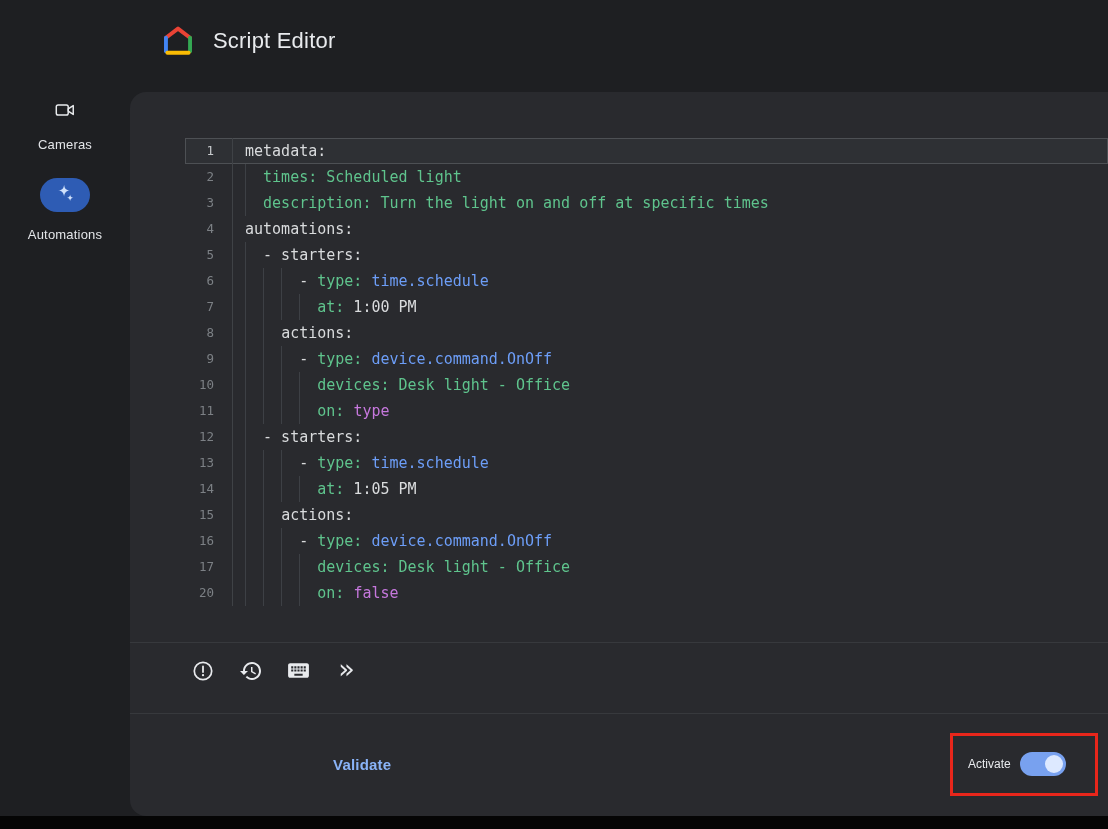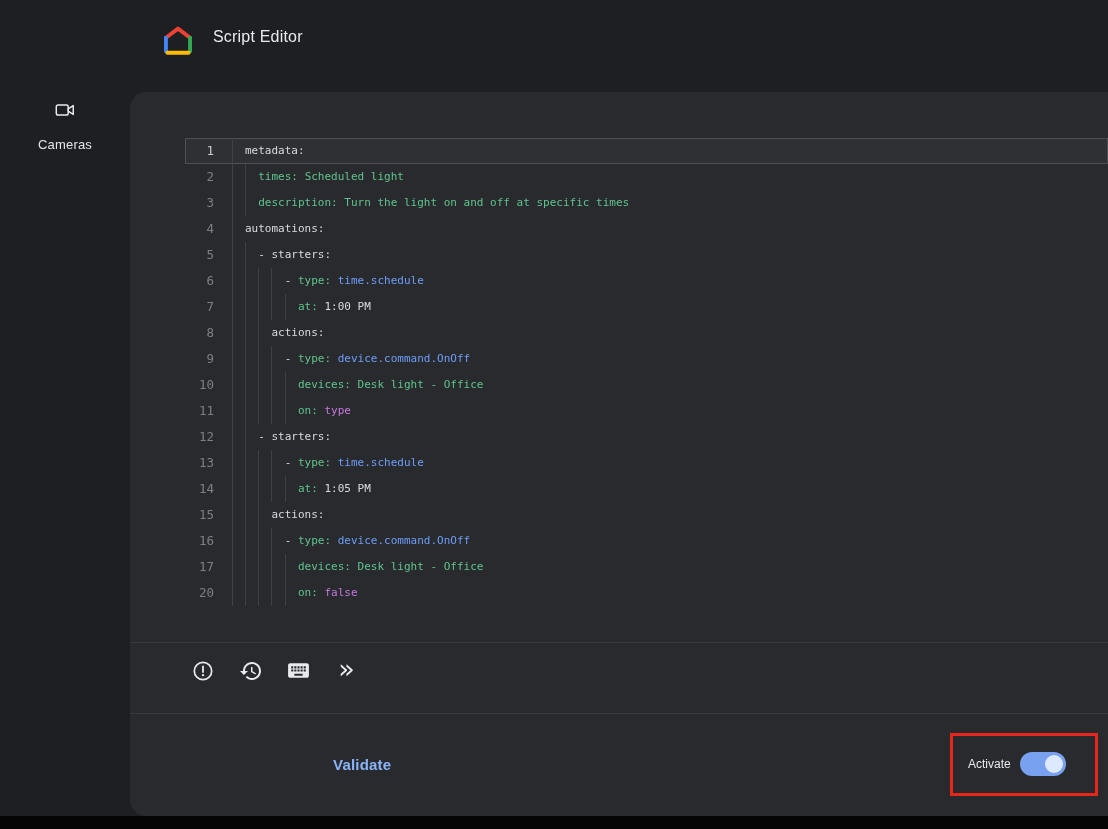--- a/index.html
+++ b/index.html
@@ -3,36 +3,36 @@
 <meta charset="utf-8">
 <style>
   html,body{margin:0;padding:0;}
   body{
     width:1108px;height:829px;position:relative;overflow:hidden;
     background:var(--page-bg,#1e1f22);
     font-family:"Liberation Sans",sans-serif;
   }
   
   .logo{position:absolute;left:161px;top:24px;width:34px;height:34px;}
-  .app-title{position:absolute;left:213px;top:28px;font-size:16px;color:#e8eaed;letter-spacing:.2px;}
+  .app-title{position:absolute;left:213px;top:28px;font-size:22px;color:#e8eaed;letter-spacing:.2px;}
   
   .sidebar{position:absolute;left:0;top:92px;width:130px;bottom:8px;}
   .side-item{position:absolute;left:0;width:130px;display:flex;flex-direction:column;align-items:center;cursor:pointer;}
   .side-item .side-label{margin-top:15px;font-size:13px;color:#e3e5e8;letter-spacing:.2px;}
   .cam-ico{width:24px;height:24px;display:flex;align-items:center;justify-content:center;}
   .pill{width:50px;height:34px;border-radius:17px;background:var(--active-pill,#2e5cb4);display:flex;align-items:center;justify-content:center;}
   
   .card{position:absolute;left:130px;top:92px;width:978px;height:724px;background:var(--card-bg,#292a2e);border-radius:16px 0 0 16px;overflow:hidden;}
   
   .editor{position:absolute;left:55px;top:46px;right:0;}
   .line{display:flex;height:26px;line-height:26px;font-family:"DejaVu Sans Mono","Liberation Mono",monospace;}
   .ln{flex:0 0 48px;box-sizing:border-box;padding-right:18px;text-align:right;font-size:12.5px;color:#7c8085;border-right:1px solid #3f4246;}
   .line.active{background:#2e3034;box-shadow:inset 0 0 0 1px #4d5054;}
   .line.active .ln{color:#c6c9cc;}
-  .code{position:relative;flex:1;padding-left:12px;font-size:11px;white-space:pre;}
+  .code{position:relative;flex:1;padding-left:12px;font-size:15px;white-space:pre;}
   .guide{position:absolute;top:0;bottom:0;width:1px;background:#3d4045;}
   .tok-plain{color:var(--tok-plain,#d9dbdd);}
   .tok-green{color:var(--tok-green,#5fc48d);}
   .tok-blue{color:var(--tok-blue,#6d9ef8);}
   .tok-magenta{color:var(--tok-magenta,#c678dd);}
   
   .hr{position:absolute;left:0;right:0;height:1px;background:#37393d;}
   .hr1{top:550px;}
   .hr2{top:621px;}
   .toolbar{position:absolute;left:57px;top:563px;display:flex;gap:17px;}
@@ -68,20 +68,31 @@
 <div class="sidebar">
   <div class="side-item" style="top:6px;">
     <div class="cam-ico">
       <svg viewBox="0 0 24 24" width="22" height="22" fill="none" stroke="#e8eaed" stroke-width="1.6" stroke-linejoin="round">
         <rect x="2.5" y="6.5" width="13" height="11" rx="2"></rect>
         <path d="M15.5 10.8 L21 7.2 V16.8 L15.5 13.2 Z"></path>
       </svg>
     </div>
     <div class="side-label">Cameras</div>
   </div>
+  <div class="side-item" style="top:86px;">
+    <div class="pill">
+      <span>
+        <svg viewBox="0 0 24 24" width="22" height="22" fill="#cfe0fb">
+          <path d="M11 3c.5 4.2 2.2 5.9 6.4 6.4-4.2.5-5.9 2.2-6.4 6.4-.5-4.2-2.2-5.9-6.4-6.4C8.8 8.9 10.5 7.2 11 3z"></path>
+          <path d="M17.6 13.6c.28 2.35 1.23 3.3 3.58 3.58-2.35.28-3.3 1.23-3.58 3.58-.28-2.35-1.23-3.3-3.58-3.58 2.35-.28 3.3-1.23 3.58-3.58z"></path>
+        </svg>
+      </span>
+    </div>
+    <div class="side-label">Automations</div>
+  </div>
 </div>
 
 <div class="card">
 
   <div class="editor">
     <div id="code-lines">
         <div class="line active">
           <span class="ln">1</span>
           <span class="code"><span></span><span class="tok-plain">metadata:</span></span>
         </div>

